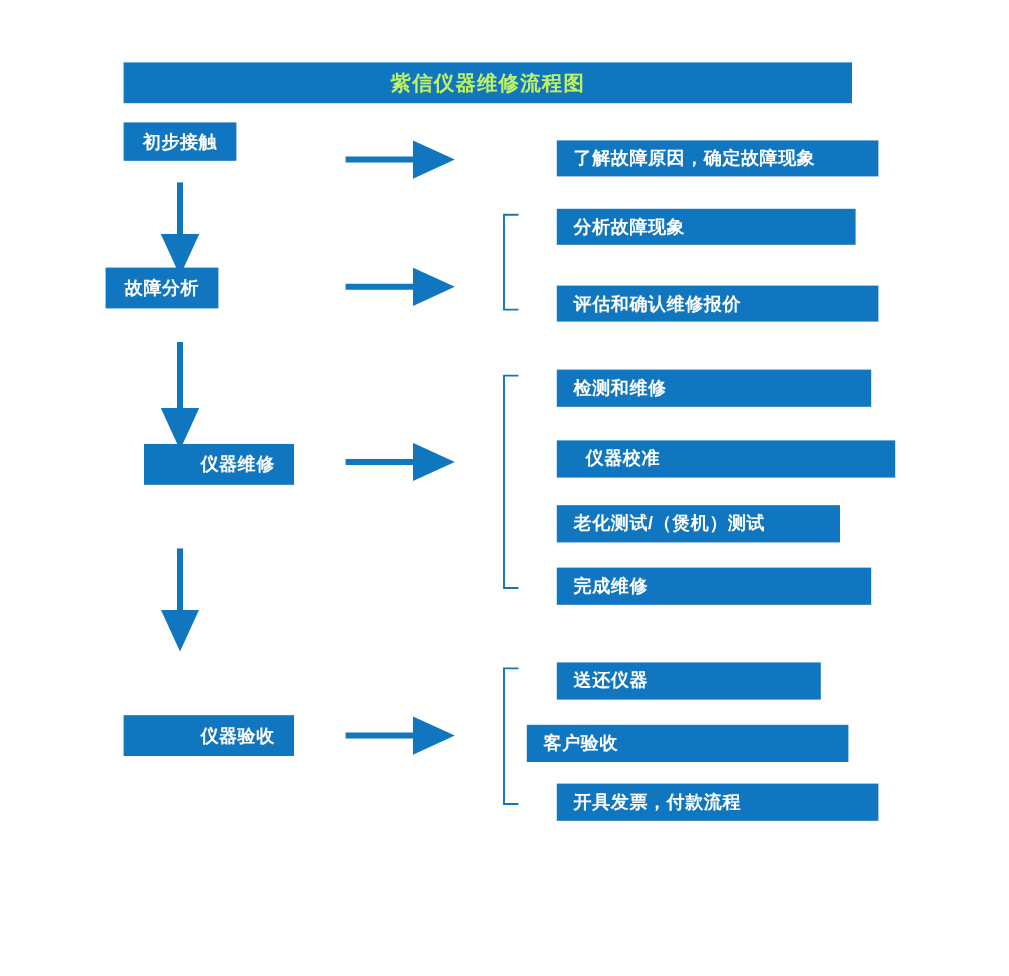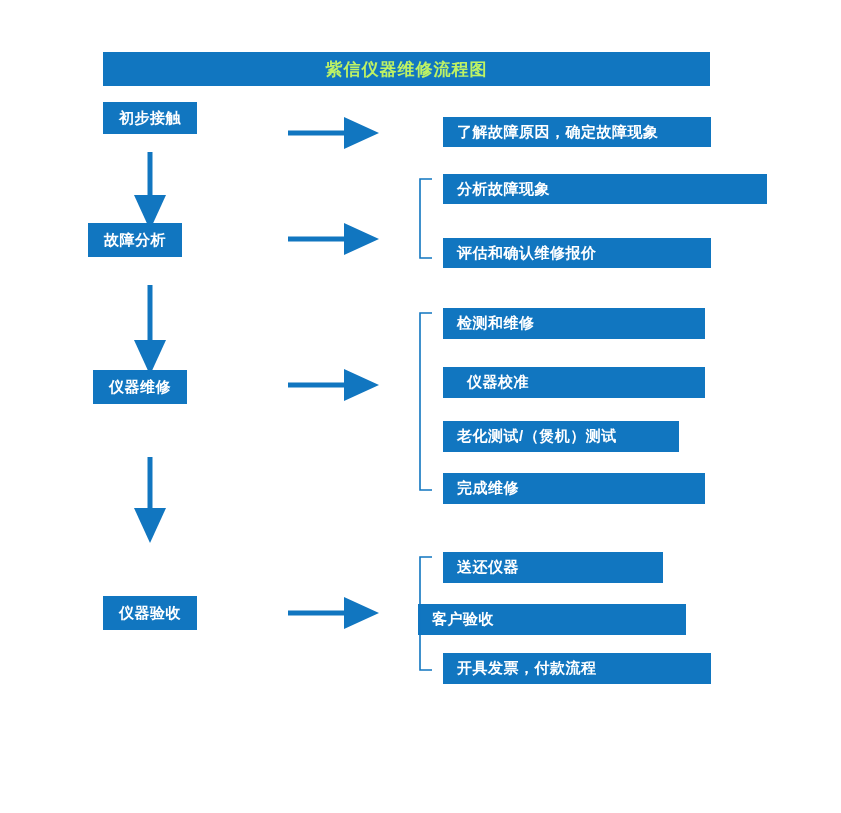--- a/index.html
+++ b/index.html
@@ -51,49 +51,50 @@
     position: absolute;
     background: #1176c0;
     color: #ffffff;
     font-weight: bold;
     font-size: 15px;
     display: flex;
     align-items: center;
     padding-left: 14px;
     box-sizing: border-box;
     letter-spacing: 0.5px;
+    margin-left: 21px;
   }
   svg.overlay {
     position: absolute;
     left: 0;
     top: 0;
     width: 841px;
     height: 813px;
     pointer-events: none;
   }
 </style>
 </head>
 <body>
 
 <div id="canvas">
 
   <div class="title-bar">紫信仪器维修流程图</div>
 
   <div class="stage-box" style="left:103px; top:102px; width:94px; height:32px;">初步接触</div>
   <div class="stage-box" style="left:88px; top:223px; width:94px; height:34px;">故障分析</div>
-  <div class="stage-box" style="left:93px; top:370px; width:94px; height:34px;">仪器维修</div>
-  <div class="stage-box" style="left:103px; top:596px; width:94px; height:34px;">仪器验收</div>
+  <div class="stage-box" style="left:120px; top:370px; width:94px; height:34px;padding-left:31px;">仪器维修</div>
+  <div class="stage-box" style="left:103px; top:596px; width:94px; height:34px;padding-left:48px;">仪器验收</div>
 
   <div class="task-box" style="left:443px; top:117px; width:268px; height:30px;">了解故障原因，确定故障现象</div>
 
-  <div class="task-box" style="left:443px; top:174px; width:324px; height:30px;">分析故障现象</div>
+  <div class="task-box" style="left:443px; top:174px; width:249px; height:30px;">分析故障现象</div>
   <div class="task-box" style="left:443px; top:238px; width:268px; height:30px;">评估和确认维修报价</div>
 
   <div class="task-box" style="left:443px; top:308px; width:262px; height:31px;">检测和维修</div>
-  <div class="task-box" style="left:443px; top:367px; width:262px; height:31px;padding-left:24px;">仪器校准</div>
+  <div class="task-box" style="left:443px; top:367px; width:282px; height:31px;padding-left:24px;">仪器校准</div>
   <div class="task-box" style="left:443px; top:421px; width:236px; height:31px;">老化测试/（煲机）测试</div>
   <div class="task-box" style="left:443px; top:473px; width:262px; height:31px;">完成维修</div>
 
   <div class="task-box" style="left:443px; top:552px; width:220px; height:31px;">送还仪器</div>
   <div class="task-box" style="left:418px; top:604px; width:268px; height:31px;">客户验收</div>
   <div class="task-box" style="left:443px; top:653px; width:268px; height:31px;text-align:right;">开具发票，付款流程</div>
 
   <svg class="overlay" viewBox="0 0 841 813">
     <defs>
       <marker id="arrowhead" markerWidth="7" markerHeight="7" refX="3.2" refY="3.2" orient="auto">

